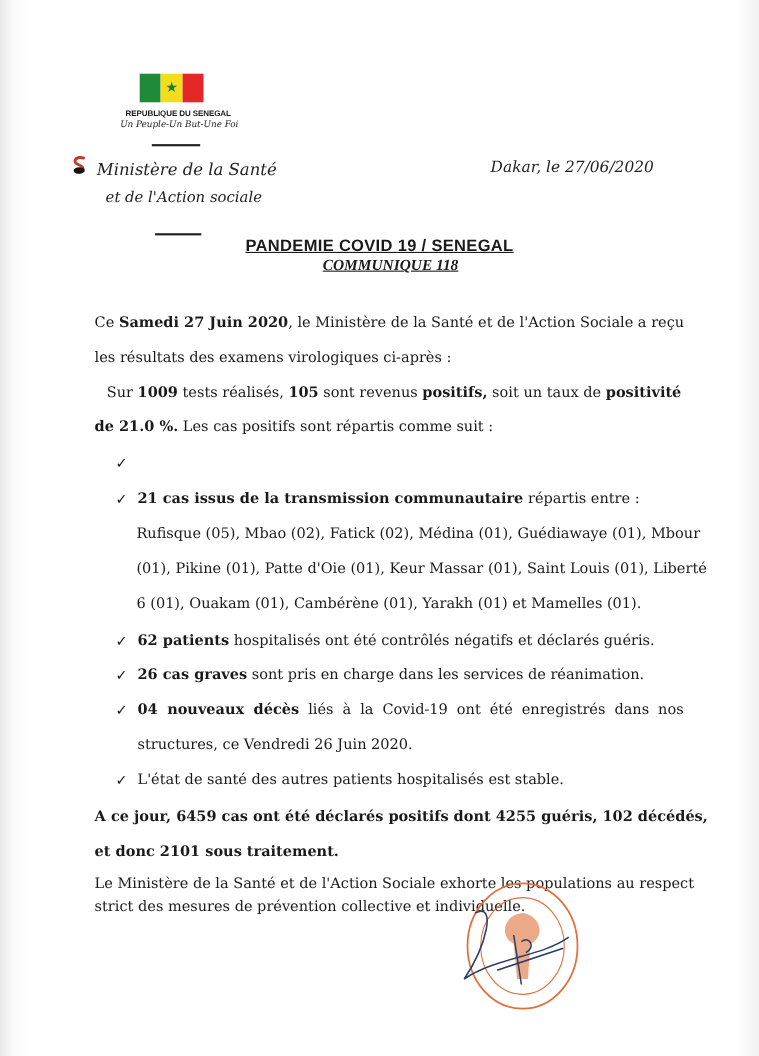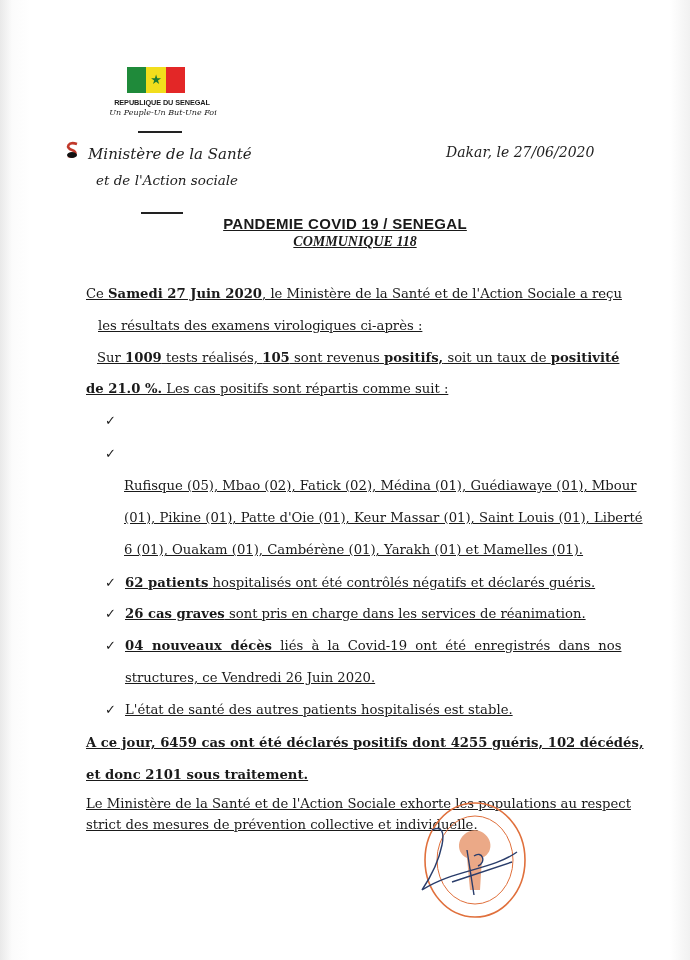--- a/index.html
+++ b/index.html
@@ -12,21 +12,21 @@
   .flag .g { background:#1f8a3a; } .flag .y { background:#f2de1c; } .flag .r { background:#e32727; }
   .flag .star { position:absolute; left:50%; top:50%; transform:translate(-50%,-52%); color:#1d7a33; font-size:13px; line-height:1; }
   .rep { position:absolute; left:112px; top:98px; width:100px; font-family:"Liberation Sans", sans-serif; font-weight:bold; font-size:7.3px; letter-spacing:-0.1px; text-align:center; }
   .motto { position:absolute; left:93px; top:108px; width:140px; text-align:center; font-family:"DejaVu Serif", serif; font-style:italic; font-size:8px; }
   .dash { position:absolute; height:1.5px; background:#222; }
   .min-logo { position:absolute; left:62px; top:140px; width:22px; height:22px; }
   .script { position:absolute; font-family:"DejaVu Serif", serif; font-style:italic; font-size:14px; color:#222;text-align:right; }
   .title { position:absolute; left:0; width:690px; text-align:center; font-family:"Liberation Sans", sans-serif; font-weight:bold; }
   .t1 { top:215px; font-size:15px; text-decoration:underline; letter-spacing:0.3px; }
   .t2 { top:234px; font-size:14px; font-style:italic; text-decoration:underline; font-family:"Liberation Serif", serif; left:10px;}
-  .line { position:absolute; font-family:"DejaVu Serif", serif; font-size:13.2px; white-space:nowrap;text-decoration:underline; }
+  .line { position:absolute; font-family:"DejaVu Serif", serif; font-size:13.2px; white-space:nowrap; }
   .line b { font-weight:bold; }
   .check { position:absolute; font-size:13px; }
   .stamp { position:absolute; left:420px; top:800px; width:100px; height:120px; }
 </style>
 </head>
 <body>
 
 <div class="page">
 
   <div class="flag">
@@ -49,31 +49,34 @@
   <div class="dash" style="left:141px;top:212px;width:42px;"></div>
 
   <div class="script" style="left:446px;top:144px;font-size:14px;">Dakar, le 27/06/2020</div>
 
   <div class="title t1">PANDEMIE COVID 19 / SENEGAL</div>
   <div class="title t2">COMMUNIQUE 118</div>
 
   <div class="line" style="left:86px;top:286px;">
     <span>Ce </span><b>Samedi 27 Juin 2020</b><span>, le Ministère de la Santé et de l'Action Sociale a reçu</span>
   </div>
-  <div class="line" style="left:86px;top:318px;margin-left:12px;">les résultats des examens virologiques ci-après :</div>
+  <div class="line" style="left:86px;top:318px;">les résultats des examens virologiques ci-après :</div>
   <div class="line" style="left:86px;top:350px;margin-left:11px;">
     <span>Sur </span><b>1009</b><span> tests réalisés, </span><b>105</b><span> sont revenus </span><b>positifs,</b><span> soit un taux de </span><b>positivité</b>
   </div>
   <div class="line" style="left:86px;top:381px;">
     <b>de 21.0 %.</b><span>  Les cas positifs sont répartis comme suit :</span>
   </div>
 
   <span class="check" style="left:105px;top:413px;">✓</span>
 
   <span class="check" style="left:105px;top:446px;">✓</span>
+  <div class="line" style="left:125px;top:446px;">
+    <b>21 cas issus de la transmission communautaire</b><span> répartis entre :</span>
+  </div>
   <div class="line" style="left:124px;top:478px;">Rufisque (05), Mbao (02), Fatick (02), Médina (01), Guédiawaye (01), Mbour</div>
   <div class="line" style="left:124px;top:510px;">(01), Pikine (01), Patte d'Oie (01), Keur Massar (01), Saint Louis (01), Liberté</div>
   <div class="line" style="left:124px;top:542px;">6 (01), Ouakam (01), Cambérène (01), Yarakh (01) et Mamelles (01).</div>
 
   <span class="check" style="left:105px;top:575px;">✓</span>
   <div class="line" style="left:125px;top:575px;">
     <b>62 patients</b><span> hospitalisés ont été contrôlés négatifs et déclarés guéris.</span>
   </div>
 
   <span class="check" style="left:105px;top:606px;">✓</span>

